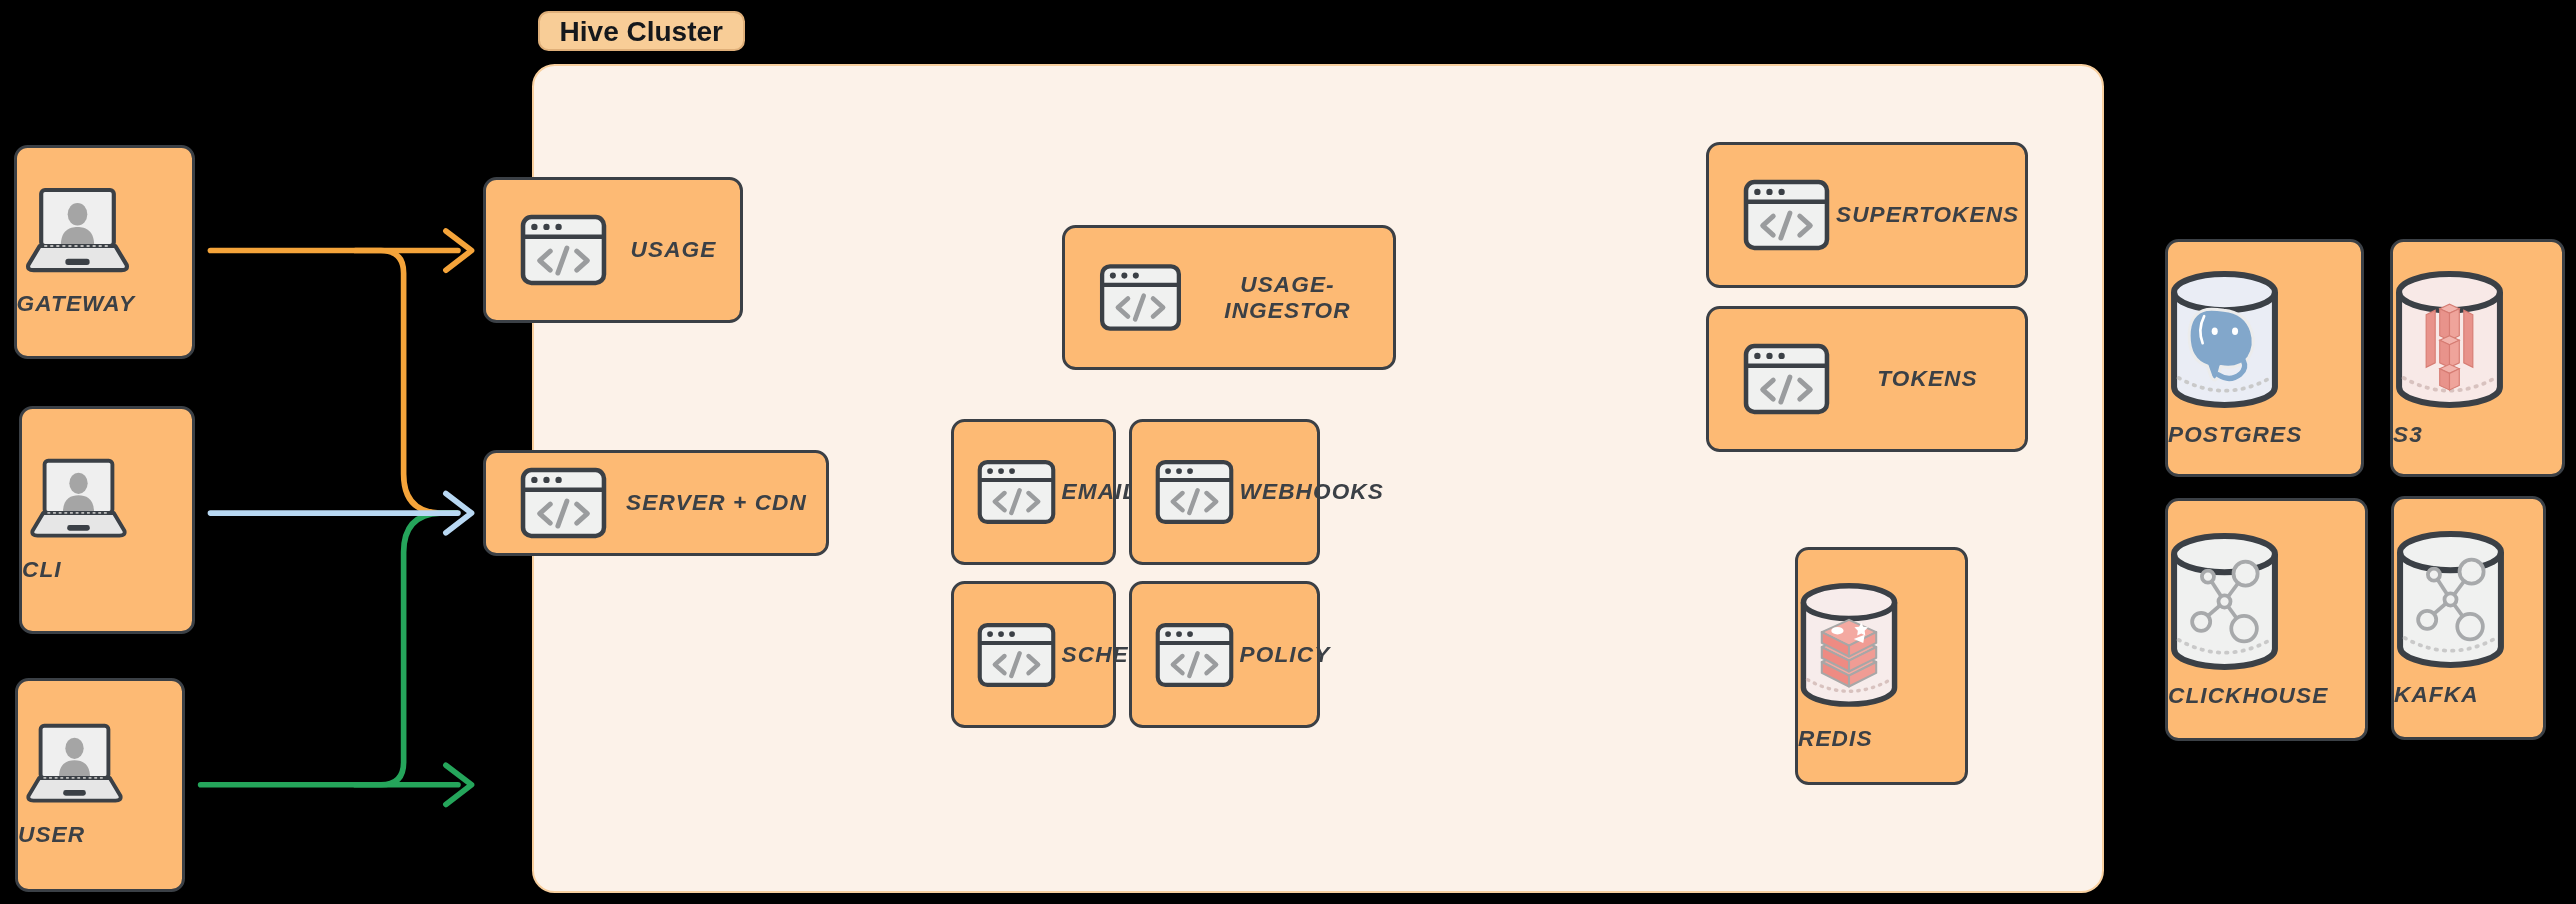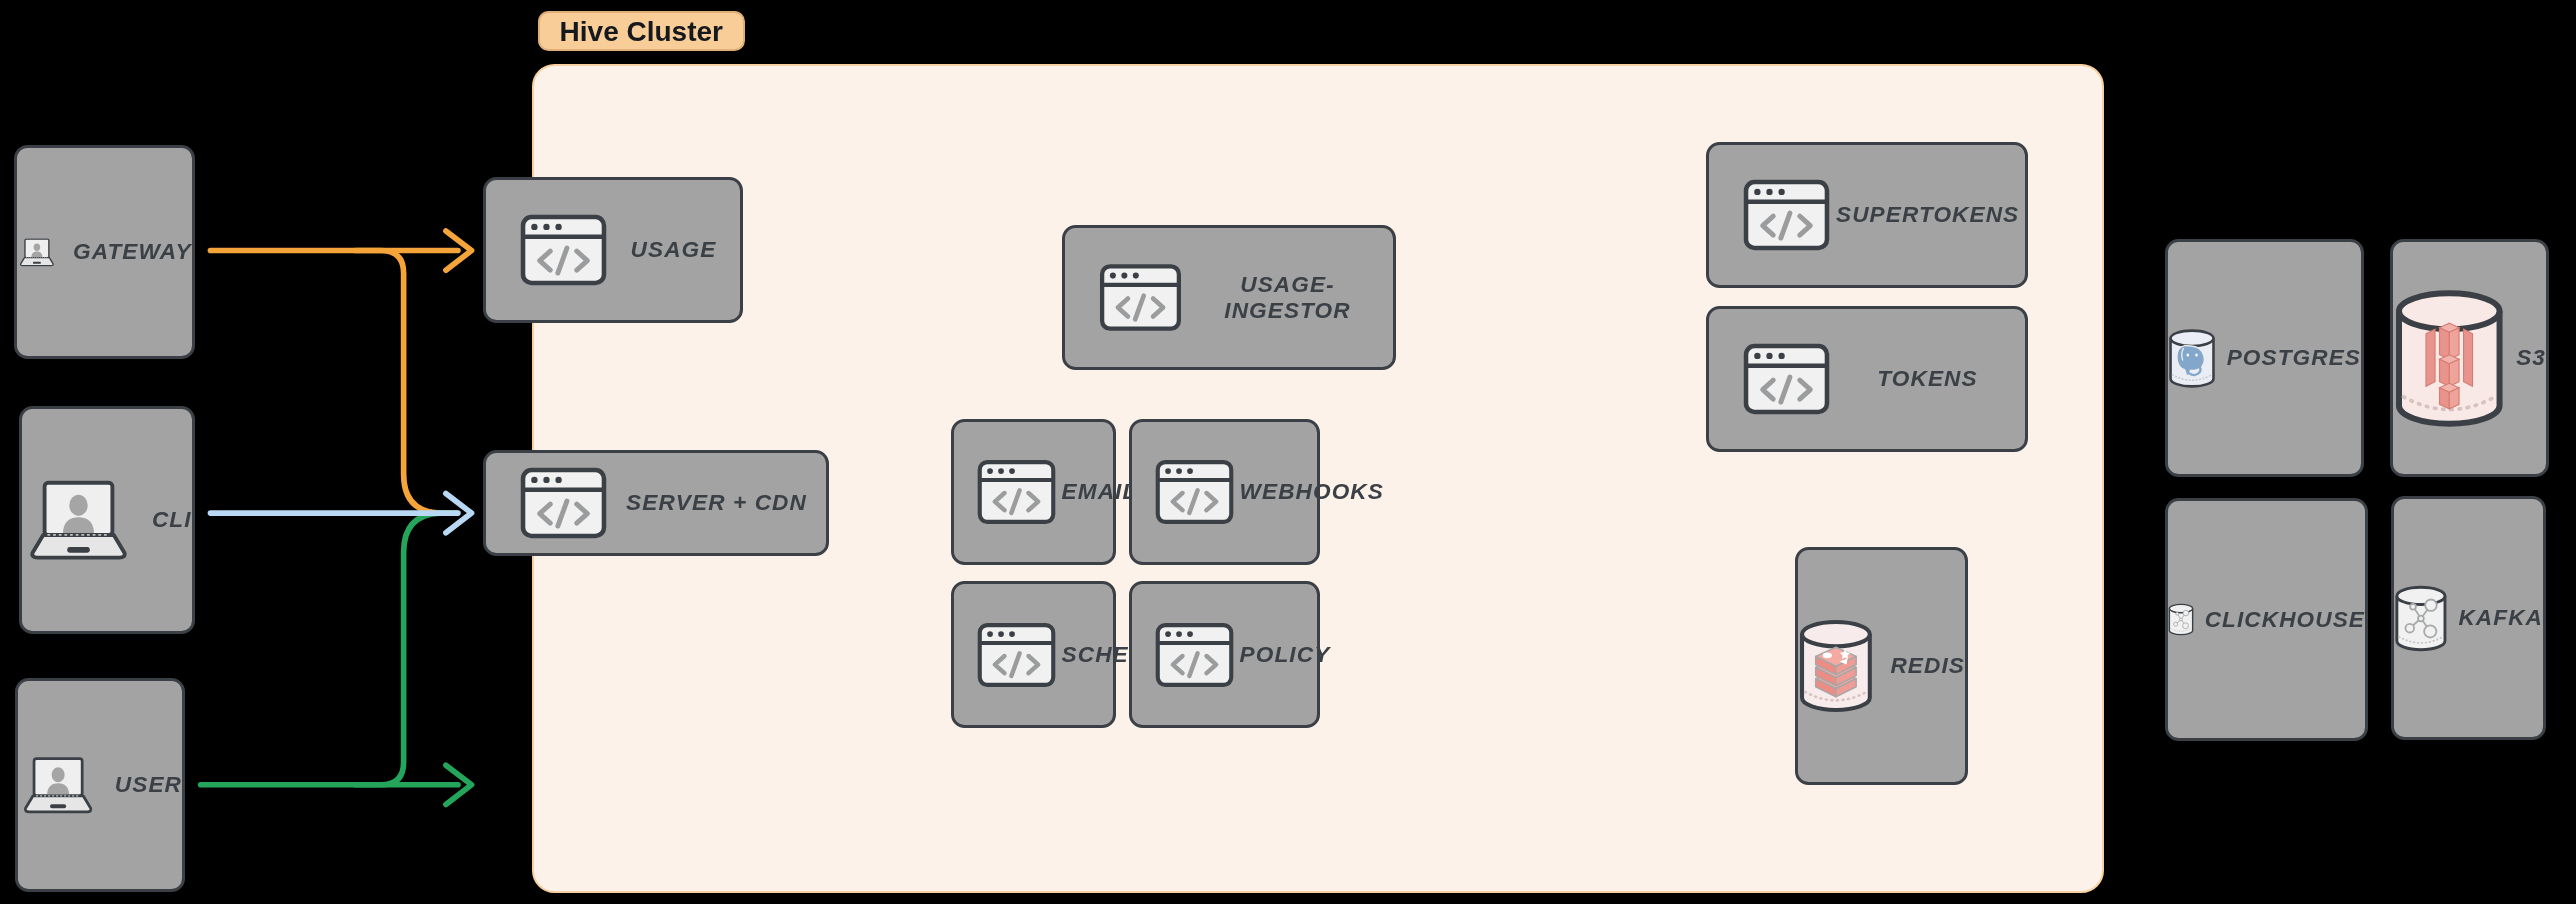--- a/index.html
+++ b/index.html
@@ -7,30 +7,30 @@
           font-family:"Liberation Sans", sans-serif;}
 
   
   .cluster{position:absolute;left:532px;top:64px;width:1572px;height:829px;
            background:#FCF2E9;border:2.3px solid #F8CF9E;border-radius:22.6px;box-sizing:border-box;z-index:0;}
   .cluster-pill{position:absolute;left:538px;top:10.6px;height:40px;line-height:38px;padding:0 19.6px;
            background:#F8CD97;border:2.3px solid #DFAF79;border-radius:10.6px;box-sizing:border-box;
            font-size:28px;font-weight:700;color:#15181C;z-index:3;}
 
   
-  .node{position:absolute;background:#a3a3a3;border:3.8px solid #3B4046;border-radius:13.6px;
+  .node{position:absolute;background:#fdba74;border:3.8px solid #3B4046;border-radius:13.6px;
         box-sizing:border-box;z-index:2;}
   .nlabel{font-style:italic;font-weight:600;font-size:22.6px;color:#3B4046;letter-spacing:1.1px;}
 
   .hnode{display:flex;align-items:center;}
   .hnode .nicon{margin-left:34px;flex:none;display:block;}
   .hnode.small .nicon{margin-left:22.6px;}
   .hnode .nlabel{flex:1;text-align:center;padding:0 6px;}
 
-  .vnode{display:flex;flex-direction:row;align-items:center;justify-content:center;gap:16.6px;}
+  .vnode{display:flex;flex-direction:column;justify-content:center;gap:16.6px;}
 
   .edges{position:absolute;left:0;top:0;z-index:1;}
   .edges path{fill:none;stroke-width:7.5;stroke-linecap:round;stroke-linejoin:round;}
   svg.icon{display:block;}
   .defs{position:absolute;width:0;height:0;overflow:hidden;}
 </style>
 </head>
 <body>
 
 <div class="canvas">
@@ -221,21 +221,21 @@
       </svg>
     <span class="nlabel">REDIS</span>
   </div>
 
   <div class="node vnode" style="left:2165px;top:239px;width:199px;height:238px;gap:10.6px">
     <svg class="icon" width="113" height="143" viewBox="0 0 150 190">
         <use href="#ic-db-postgres"></use>
       </svg>
     <span class="nlabel">POSTGRES</span>
   </div>
-  <div class="node vnode" style="left:2390px;top:239px;width:159px;height:238px;gap:10.6px">
+  <div class="node vnode" style="left:2390px;top:239px;width:175px;height:238px;gap:10.6px">
     <svg class="icon" width="113" height="143" viewBox="0 0 150 190">
         <use href="#ic-db-s3"></use>
       </svg>
     <span class="nlabel">S3</span>
   </div>
   <div class="node vnode" style="left:2165px;top:498px;width:203px;height:243px;gap:10.6px">
     <svg class="icon" width="113" height="143" viewBox="0 0 150 190">
         <use href="#ic-db-molecule"></use>
       </svg>
     <span class="nlabel">CLICKHOUSE</span>

